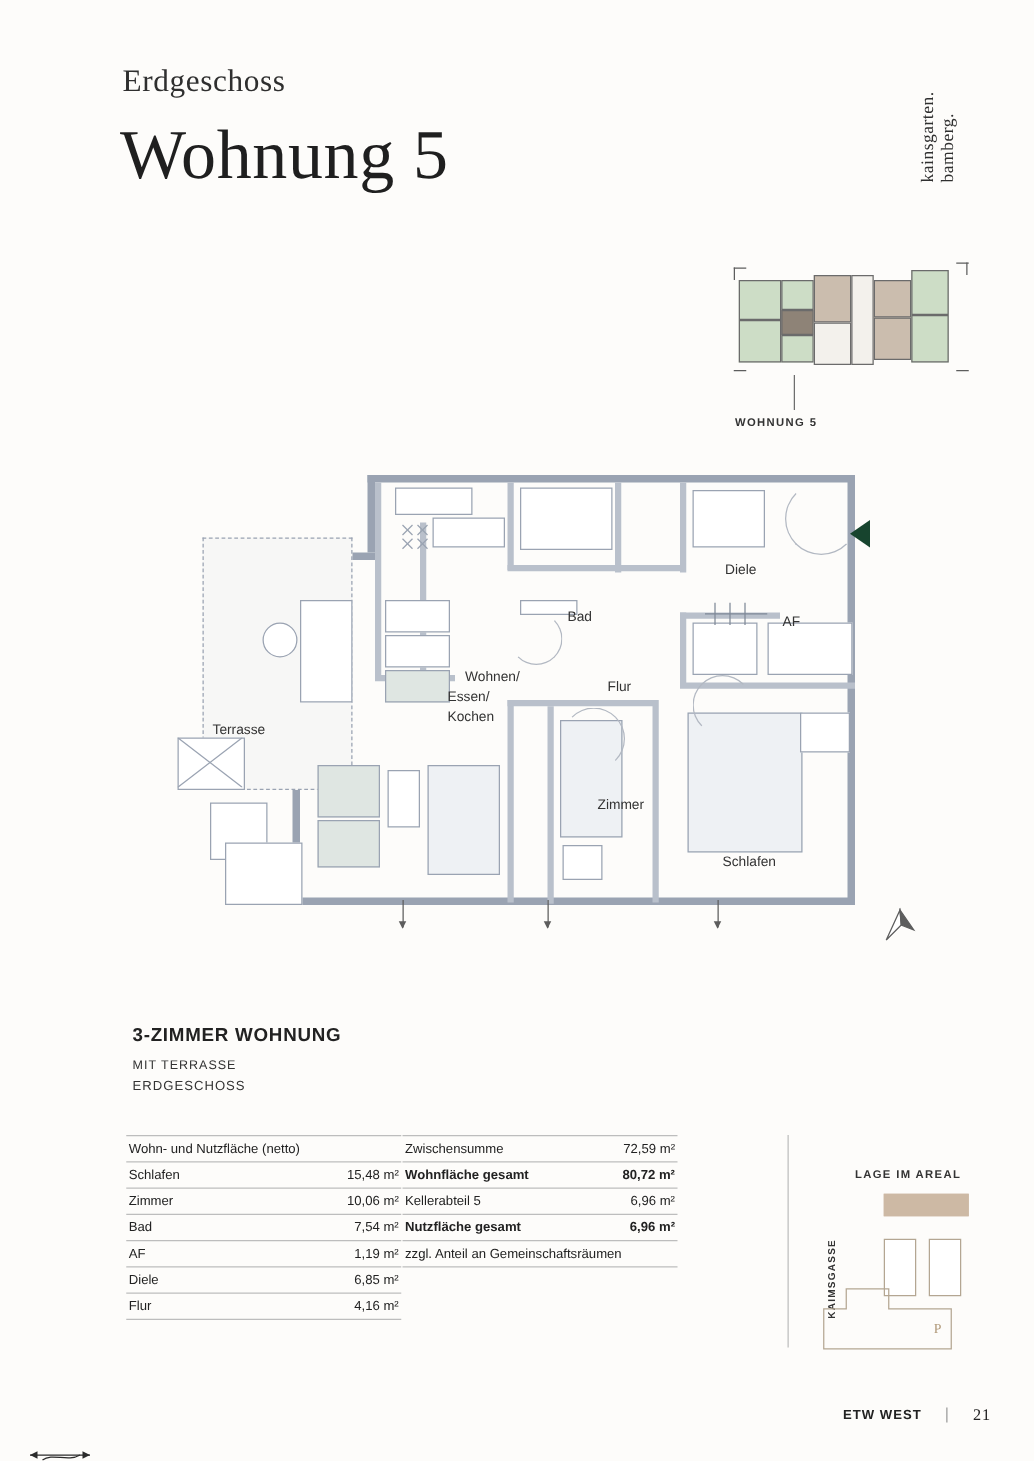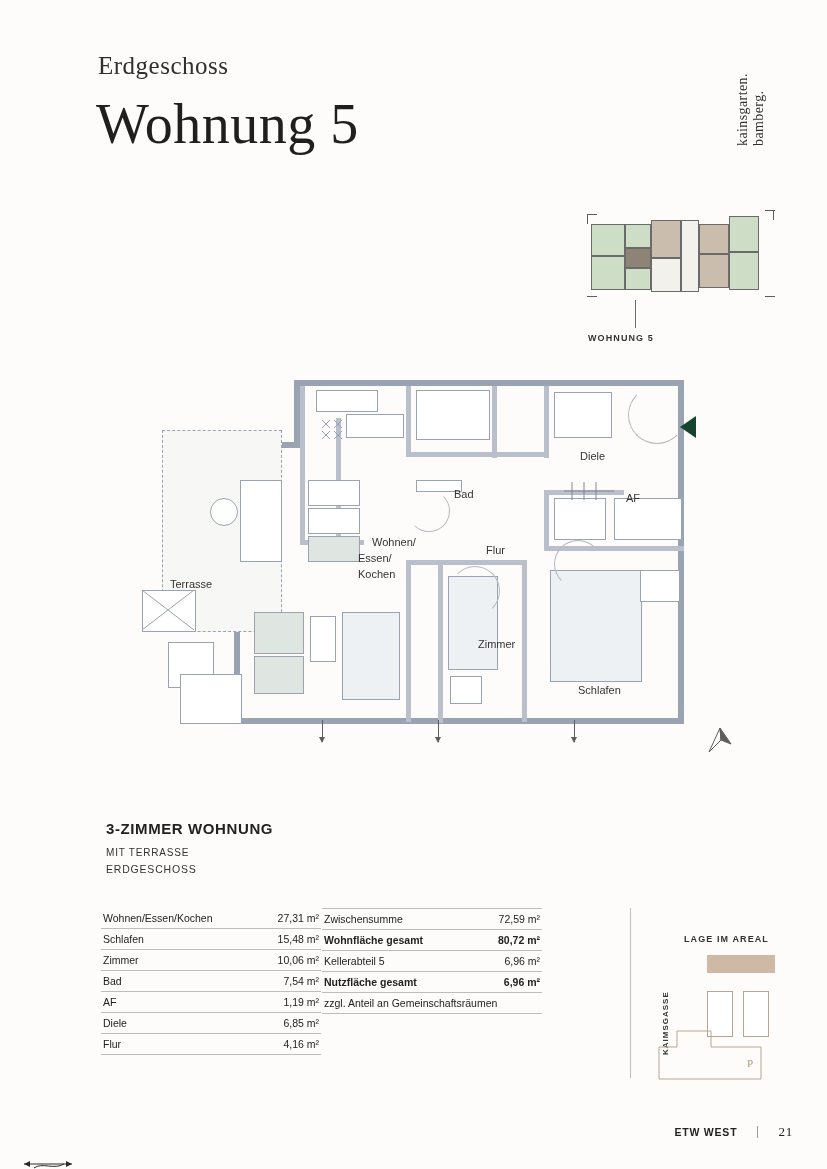--- a/index.html
+++ b/index.html
@@ -478,23 +478,23 @@
   <svg class="compass" viewBox="0 0 30 32">
     <polygon points="4,26 15,2 16,14" fill="#ffffff" stroke="#5d5d5d" stroke-width="1"></polygon>
     <polygon points="16,14 15,2 26,18" fill="#5d5d5d" stroke="#5d5d5d" stroke-width="1"></polygon>
   </svg>
 
   <div class="sec-title">3-ZIMMER WOHNUNG</div>
   <div class="sec-sub1">MIT TERRASSE</div>
   <div class="sec-sub2">ERDGESCHOSS</div>
 
   <div class="tbl" id="table-left">
-    <div class="row">
-      <span class="lbl">Wohnen/Essen/Kochen</span>
-      <span class="val">27,31 m²</span>
+    <div class="row first">
+      <span class="lbl">Wohn- und Nutzfläche (netto)</span>
+      <span class="val"></span>
     </div>
     <div class="row">
       <span class="lbl">Schlafen</span>
       <span class="val">15,48 m²</span>
     </div>
     <div class="row">
       <span class="lbl">Zimmer</span>
       <span class="val">10,06 m²</span>
     </div>
     <div class="row">

